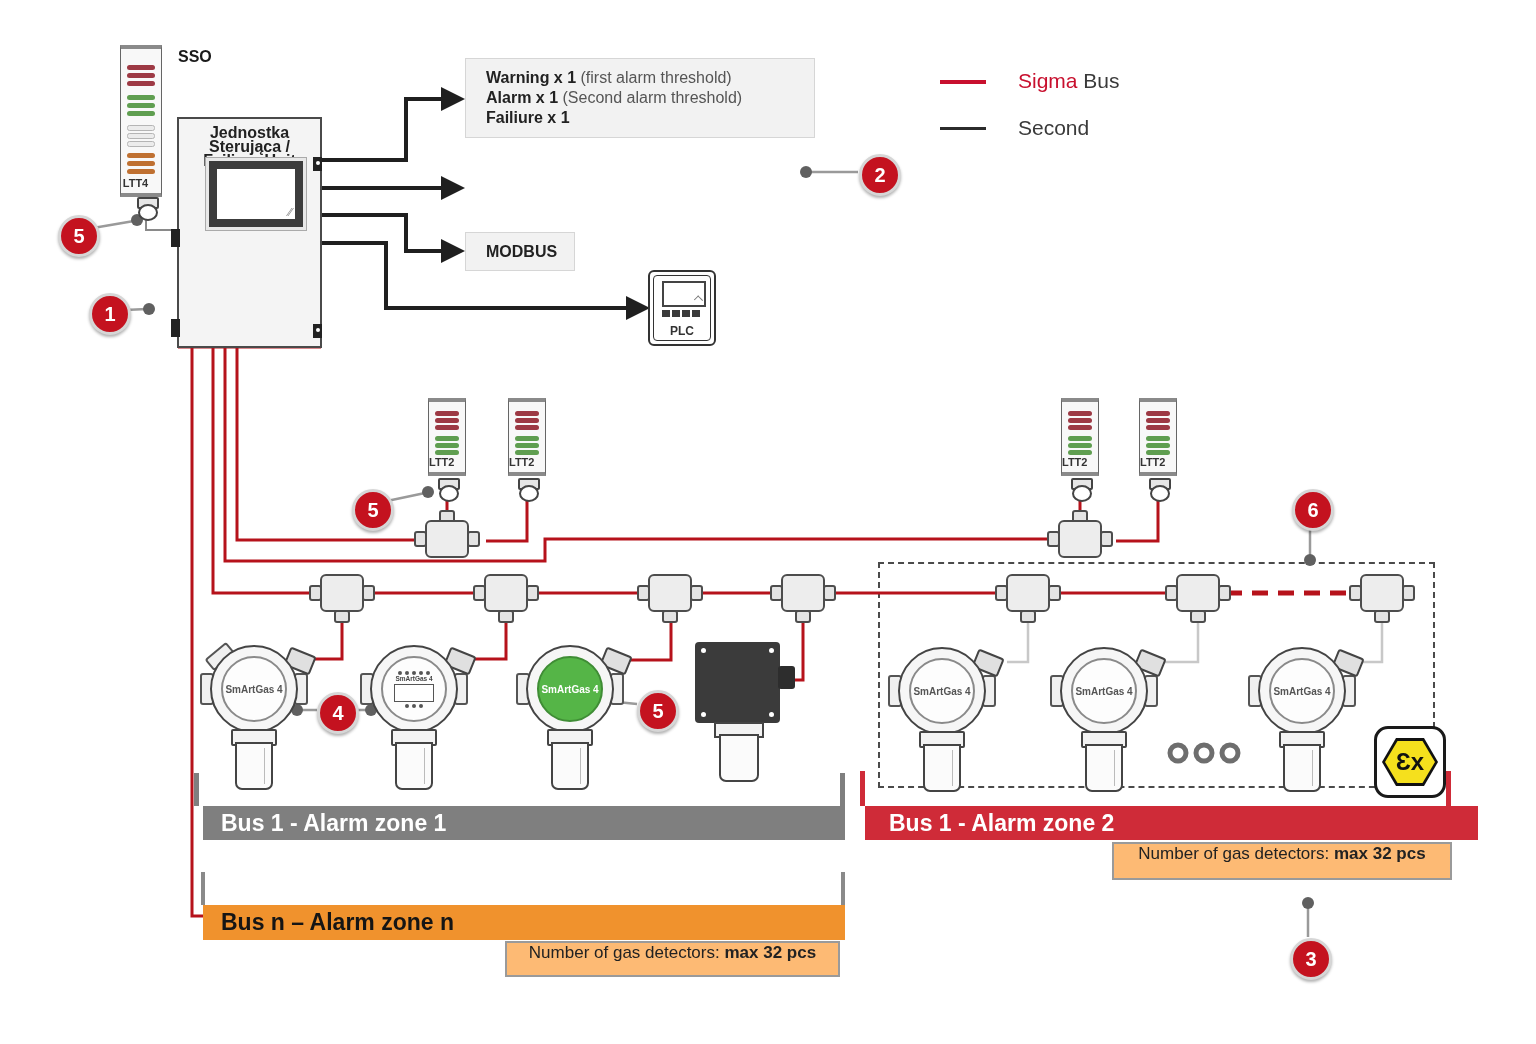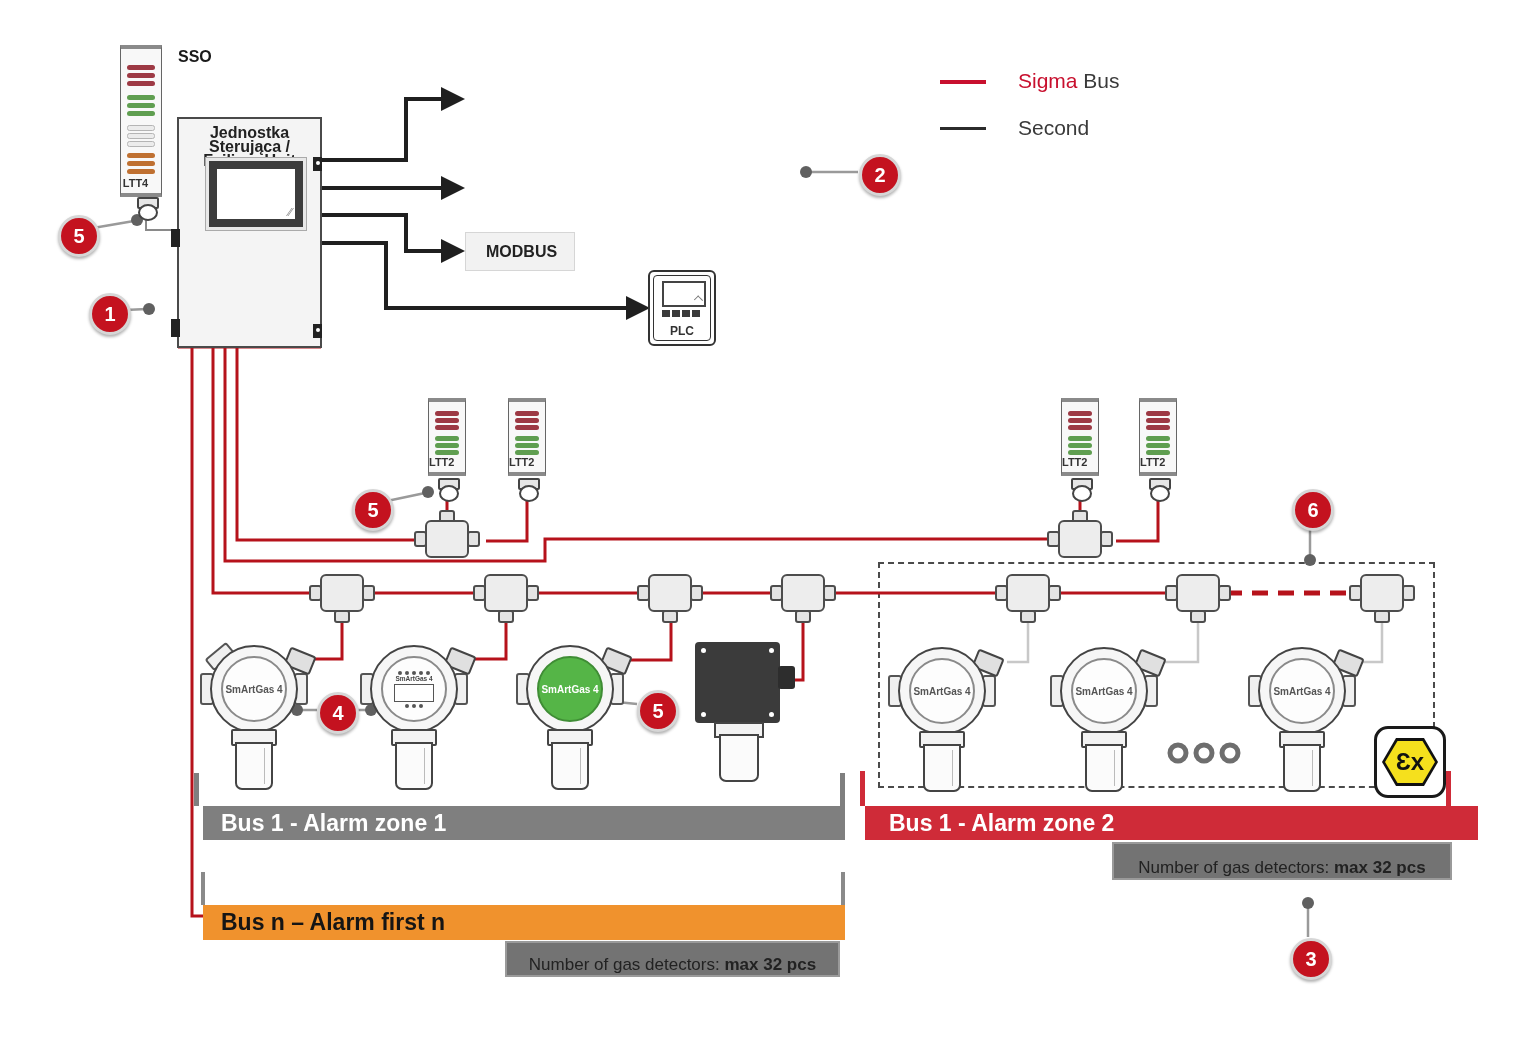--- a/index.html
+++ b/index.html
@@ -66,21 +66,21 @@
   
   .bbox{background:#3b3b3b;border-radius:4px;z-index:3;}
   .bbox i{position:absolute;width:5px;height:5px;border-radius:50%;background:#fff;}
   .bbox .bgland{position:absolute;right:-15px;top:24px;width:17px;height:23px;background:#2d2d2d;border-radius:3px;}
   .bbox .bcollar{position:absolute;left:19px;top:80px;width:46px;height:12px;background:#f3f3f3;border:2px solid #444;}
   .bbox .bcyl{position:absolute;left:24px;top:92px;width:36px;height:44px;background:#fbfbfb;border:2px solid #444;border-radius:0 0 7px 7px;}
 
   
   .zonebar{display:flex;align-items:center;padding-left:18px;font-weight:bold;font-size:23px;z-index:1;}
   .stub{position:absolute;z-index:1;}
-  .countbox{background:#737373;border:2px solid #9a9a9a;display:flex;align-items:flex-end;justify-content:center;font-size:17px;z-index:4;}
+  .countbox{background:#fdba74;border:2px solid #9a9a9a;display:flex;align-items:flex-start;justify-content:center;font-size:17px;z-index:4;}
 
   
   .badge{position:absolute;width:36px;height:36px;border-radius:50%;background:#c4121f;border:3.5px solid #d6d6d6;
          color:#fff;font-weight:bold;font-size:20px;display:flex;align-items:center;justify-content:center;
          z-index:6;box-shadow:0 2px 3px rgba(0,0,0,.3);}
 
   
   .exzone{border:2px dashed #4a4a4a;z-index:0;}
   .exmark{background:#fff;border:3px solid #1a1a1a;border-radius:14px;display:flex;align-items:center;justify-content:center;z-index:4;}
   .hexout{width:56px;height:48px;background:#111;clip-path:polygon(25% 0,75% 0,100% 50%,75% 100%,25% 100%,0 50%);
@@ -210,20 +210,27 @@
       <div class="cu-screen-in">
           <span class="cu-gloss">⁄⁄</span>
         </div>
     </div>
     <div class="hinge" style="left:-8px;top:110px;"></div>
     <div class="hinge" style="left:-8px;top:200px;"></div>
     <div class="latch" style="right:-2px;top:38px;"></div>
     <div class="latch" style="right:-2px;top:205px;"></div>
   </div>
 
+  <div class="abs graybox" style="left:465px;top:58px;width:350px;height:80px;">
+    <div class="pad" style="line-height:20px;">
+      <div><span class="b">Warning x 1</span><span style="color:#555;"> (first alarm threshold)</span></div>
+      <div><span class="b">Alarm x 1</span><span style="color:#555;"> (Second alarm threshold)</span></div>
+      <div><span class="b">Failiure x 1</span></div>
+    </div>
+  </div>
   <div class="abs graybox" style="left:465px;top:232px;width:110px;height:39px;">
     <div class="pad b">MODBUS</div>
   </div>
   <div class="abs plc" style="left:648px;top:270px;width:68px;height:76px;">
     <div class="plc-in"></div>
     <div class="plc-screen"></div>
     <div class="plc-keys">
         <div></div>
         <div></div>
         <div></div>
@@ -441,21 +448,21 @@
   <div class="abs zonebar" style="left:865px;top:806px;width:613px;height:34px;background:#cf2b38;color:#fff;padding-left:24px;">
     <span>Bus 1 - Alarm zone 2</span>
   </div>
   <div class="abs countbox" style="left:1112px;top:842px;width:340px;height:38px;">
     <span>Number of gas detectors: </span>&nbsp;<span class="b">max 32 pcs</span>
   </div>
 
   <div class="stub" style="left:201px;top:872px;width:4px;height:33px;background:#8a8a8a;"></div>
   <div class="stub" style="left:841px;top:872px;width:4px;height:33px;background:#8a8a8a;"></div>
   <div class="abs zonebar" style="left:203px;top:905px;width:642px;height:35px;background:#f0922d;color:#151515;">
-    <span>Bus n – Alarm first n</span>
+    <span>Bus n – Alarm zone n</span>
   </div>
   <div class="abs countbox" style="left:505px;top:941px;width:335px;height:36px;">
     <span>Number of gas detectors: </span>&nbsp;<span class="b">max 32 pcs</span>
   </div>
 
   <div class="badge" style="left:89px;top:293px;">1</div>
   <div class="badge" style="left:859px;top:154px;">2</div>
   <div class="badge" style="left:1290px;top:938px;">3</div>
   <div class="badge" style="left:317px;top:692px;">4</div>
   <div class="badge" style="left:58px;top:215px;">5</div>

